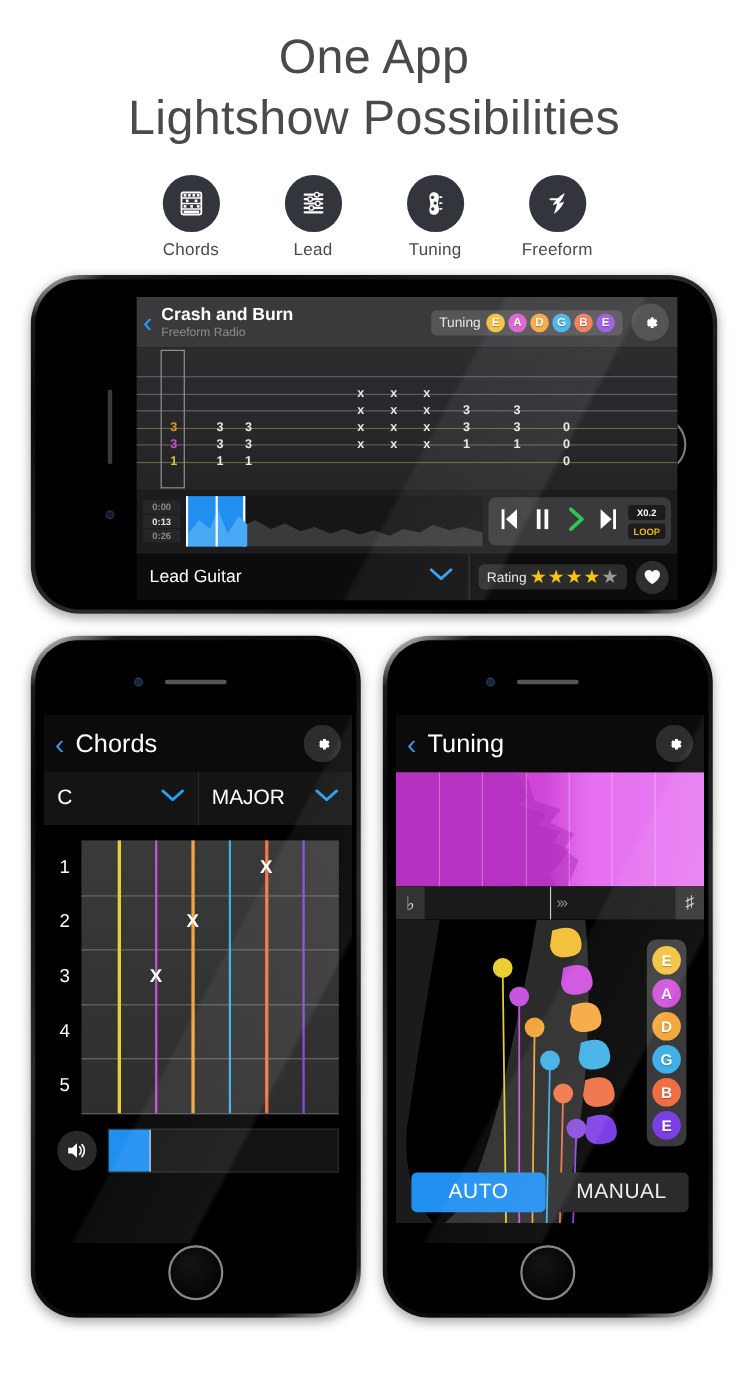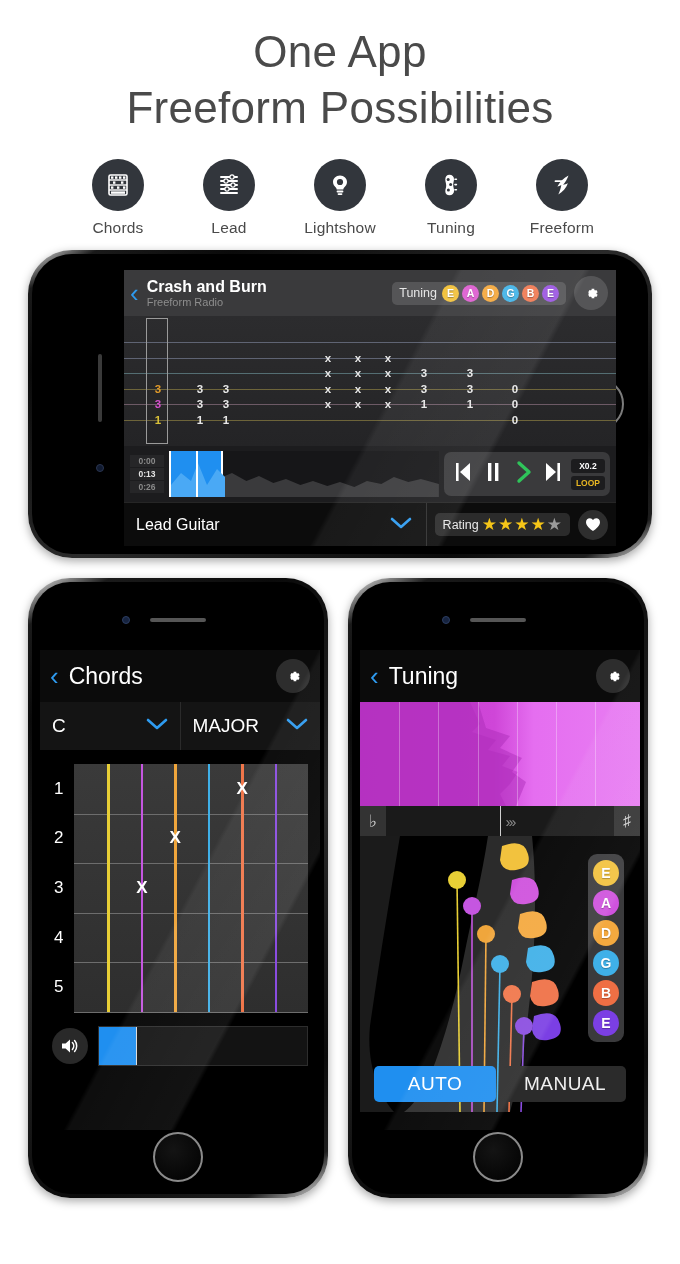--- a/index.html
+++ b/index.html
@@ -313,21 +313,21 @@
     font-size: 19px; letter-spacing: .5px;
   }
   .mode-btn.active { background: #1f8ff0; color: #fff; }
   .mode-btn.inactive { background: #2b2b2b; color: #efefef; }
 </style>
 </head>
 <body>
 
 <div class="headline">
   <span class="l1">One App</span>
-  <span class="l2">Freeform Possibilities</span>
+  <span class="l2">Lightshow Possibilities</span>
 </div>
 
 <div class="features">
   <div class="feature">
     <div class="feature-circle">
       <svg width="28" height="28" viewBox="0 0 28 28">
         <rect x="5" y="4" width="18" height="20" rx="1.5" fill="none" stroke="#fff" stroke-width="1.6"></rect>
         <line x1="5" y1="9" x2="23" y2="9" stroke="#fff" stroke-width="1.4"></line>
         <line x1="5" y1="14" x2="23" y2="14" stroke="#fff" stroke-width="1.4"></line>
         <line x1="5" y1="19" x2="23" y2="19" stroke="#fff" stroke-width="1.4"></line>
@@ -358,31 +358,20 @@
         </g>
         <circle cx="17" cy="6" r="2.1" fill="#32363c" stroke="#fff" stroke-width="1.2"></circle>
         <circle cx="11" cy="10" r="2.1" fill="#32363c" stroke="#fff" stroke-width="1.2"></circle>
         <circle cx="18" cy="14" r="2.1" fill="#32363c" stroke="#fff" stroke-width="1.2"></circle>
         <circle cx="12" cy="18" r="2.1" fill="#32363c" stroke="#fff" stroke-width="1.2"></circle>
       </svg>
     </div>
     <div class="feature-label">Lead</div>
   </div>
 
-  <div class="feature">
-    <div class="feature-circle">
-      <svg width="28" height="28" viewBox="0 0 28 28">
-        <path d="M14 4.5c-4.1 0-7 3-7 6.6 0 2.6 1.5 4 2.6 5.2.7.8 1 1.4 1.1 2.3h6.6c.1-.9.4-1.5 1.1-2.3C19.5 15.1 21 13.7 21 11.1 21 7.5 18.1 4.5 14 4.5z" fill="#fff"></path>
-        <rect x="10.6" y="19.6" width="6.8" height="1.9" rx=".9" fill="#fff"></rect>
-        <rect x="11.6" y="22.2" width="4.8" height="1.8" rx=".9" fill="#fff"></rect>
-        <circle cx="14" cy="11" r="3.1" fill="#32363c"></circle>
-      </svg>
-    </div>
-    <div class="feature-label">Lightshow</div>
-  </div>
 
   <div class="feature">
     <div class="feature-circle">
       <svg width="28" height="28" viewBox="0 0 28 28">
         <path d="M12.4 3.8c2.8 0 4.6 1.8 4.6 4.3 0 2.2-.8 3.6-.8 5.8 0 2.4.9 3.4.9 5.6 0 3-1.9 4.8-4.6 4.8-2.5 0-4.2-1.6-4.2-4 0-2.4.9-3.4.9-5.9 0-2.4-.9-3.5-.9-6 0-2.8 1.6-4.6 4.1-4.6z" fill="#fff"></path>
         <circle cx="11.2" cy="8.4" r="1.5" fill="#32363c"></circle>
         <circle cx="13.6" cy="13.6" r="1.5" fill="#32363c"></circle>
         <circle cx="11.4" cy="19" r="1.5" fill="#32363c"></circle>
         <rect x="17.2" y="7.4" width="3" height="1.6" rx=".8" fill="#fff"></rect>
         <rect x="17.2" y="12.8" width="3" height="1.6" rx=".8" fill="#fff"></rect>

